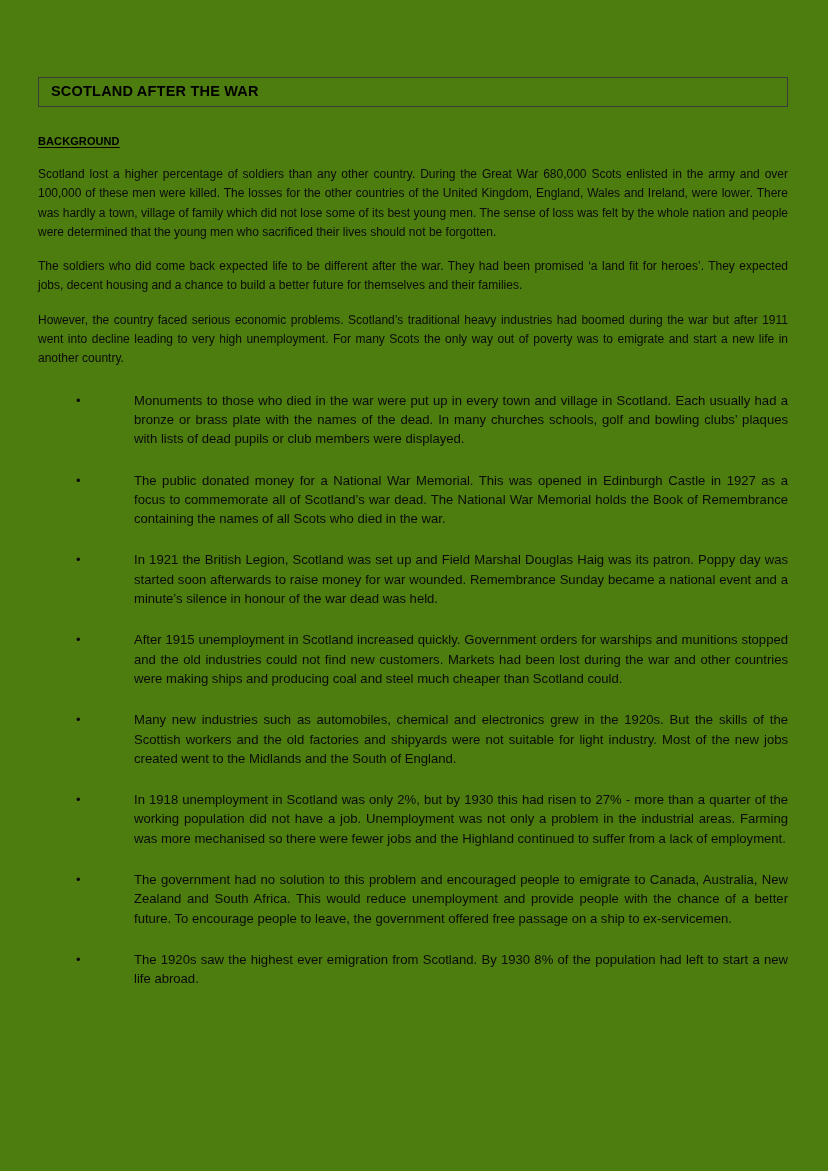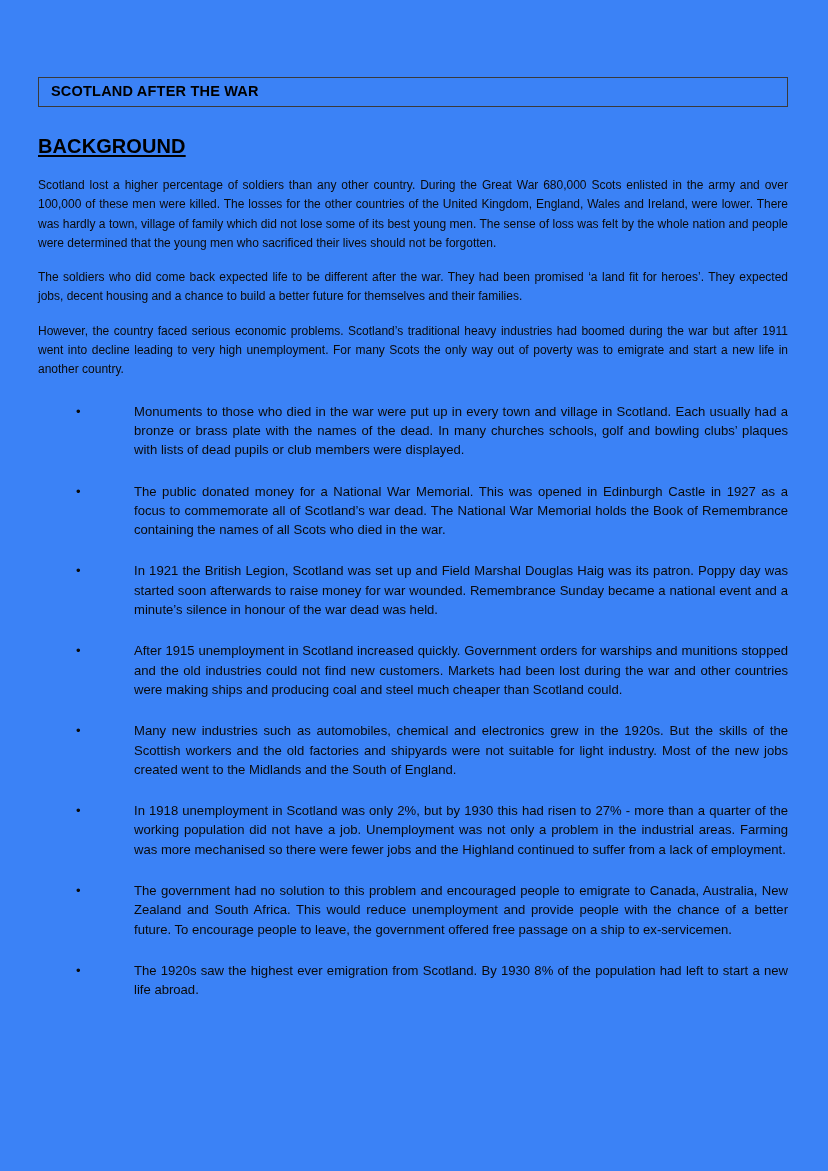--- a/index.html
+++ b/index.html
@@ -12,21 +12,21 @@
     height: 1171px;
     font-family: "Liberation Sans", sans-serif;
     color: #000000;
     -webkit-font-smoothing: antialiased;
   }
   .page {
     position: relative;
     width: 828px;
     height: 1171px;
     box-sizing: border-box;
-    background: #3b82f6;
+    background: #4d7c0f;
     overflow: hidden;
   }
   .content {
     position: absolute;
     left: 38px;
     top: 0;
     width: 750px;
   }
 
   
@@ -41,21 +41,21 @@
     font-size: 14.5px;
     font-weight: bold;
     letter-spacing: 0.2px;
     line-height: 17px;
     color: #000;
   }
 
   
   .section-heading {
     margin-top: 28px;
-    font-size: 20px;
+    font-size: 11px;
     font-weight: bold;
     text-decoration: underline;
     text-underline-offset: 2px;
     letter-spacing: 0.1px;
   }
 
   
   .paragraphs {
     margin-top: 18px;
   }

